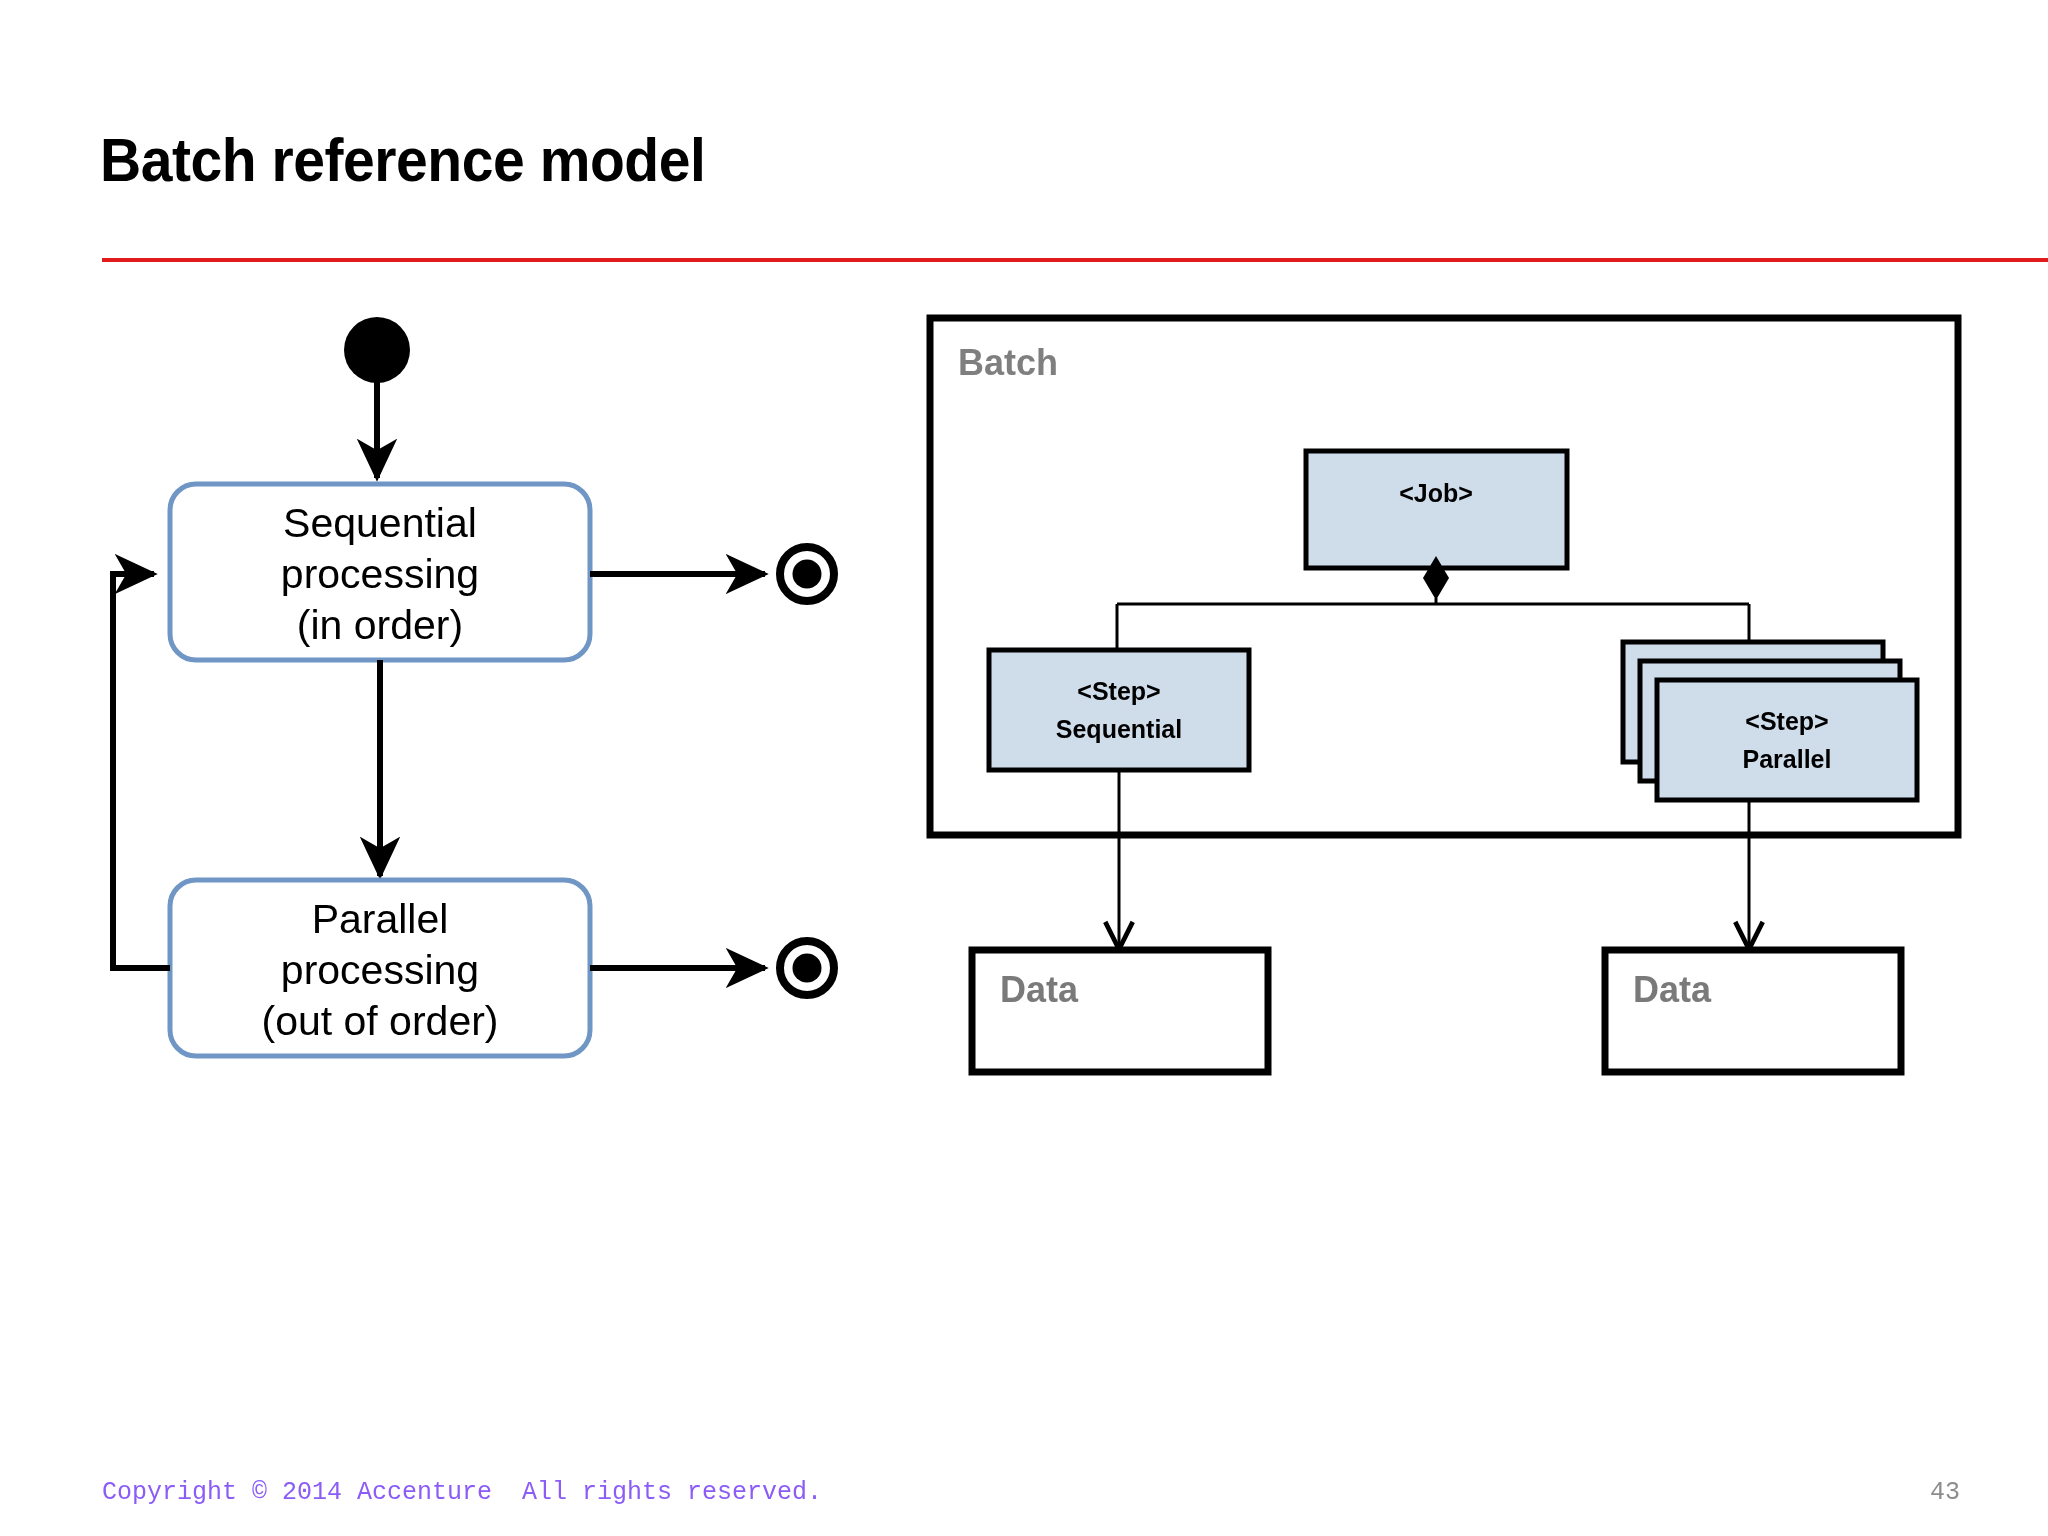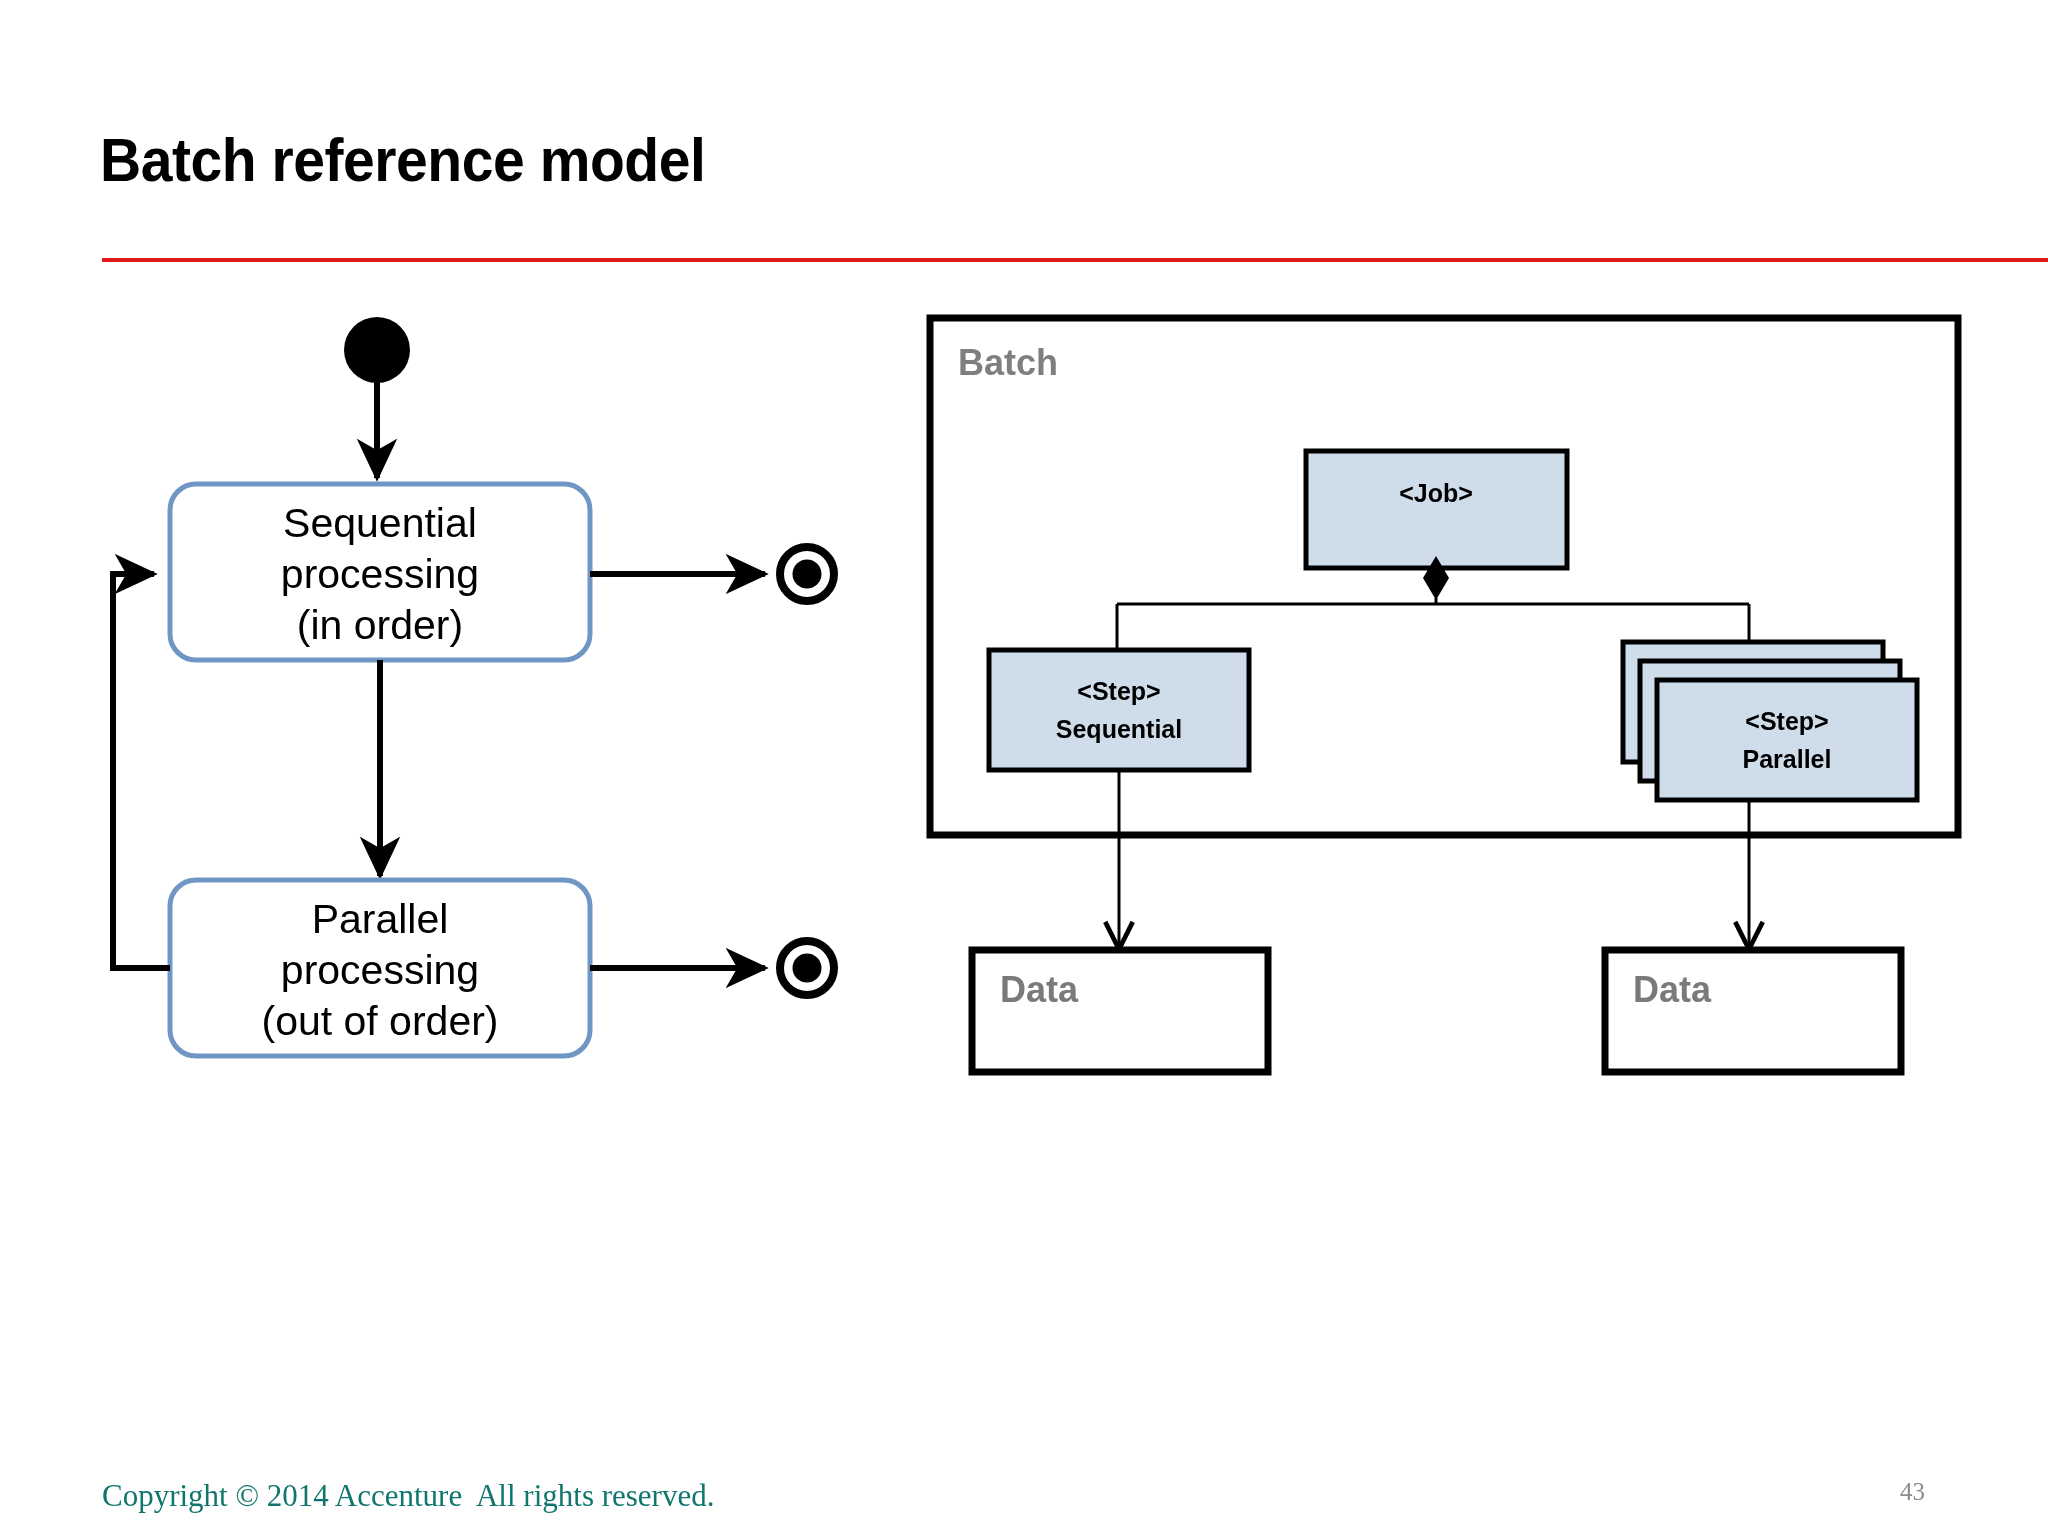--- a/index.html
+++ b/index.html
@@ -44,32 +44,32 @@
     position: absolute;
     left: 0;
     top: 0;
     width: 2048px;
     height: 1536px;
   }
   .footer-copyright {
     position: absolute;
     left: 102px;
     top: 1478px;
-    font-family: Liberation Serif, serif;
-    font-size: 31px;
-    color: #0f766e;
+    font-family: Liberation Mono, monospace;
+    font-size: 25px;
+    color: #8b5cf6;
     white-space: pre;
   }
   .footer-pagenum {
     position: absolute;
     left: 1900px;
     top: 1478px;
     width: 60px;
-    text-align: left;
-    font-family: Liberation Serif, serif;
+    text-align: right;
+    font-family: Liberation Mono, monospace;
     font-size: 25px;
     color: #8c8c8c;
   }
   svg text { font-family: "Liberation Sans", sans-serif; }
   .state-label {
     font-size: 41px;
     fill: #000000;
   }
   .uml-label {
     font-size: 25px;

